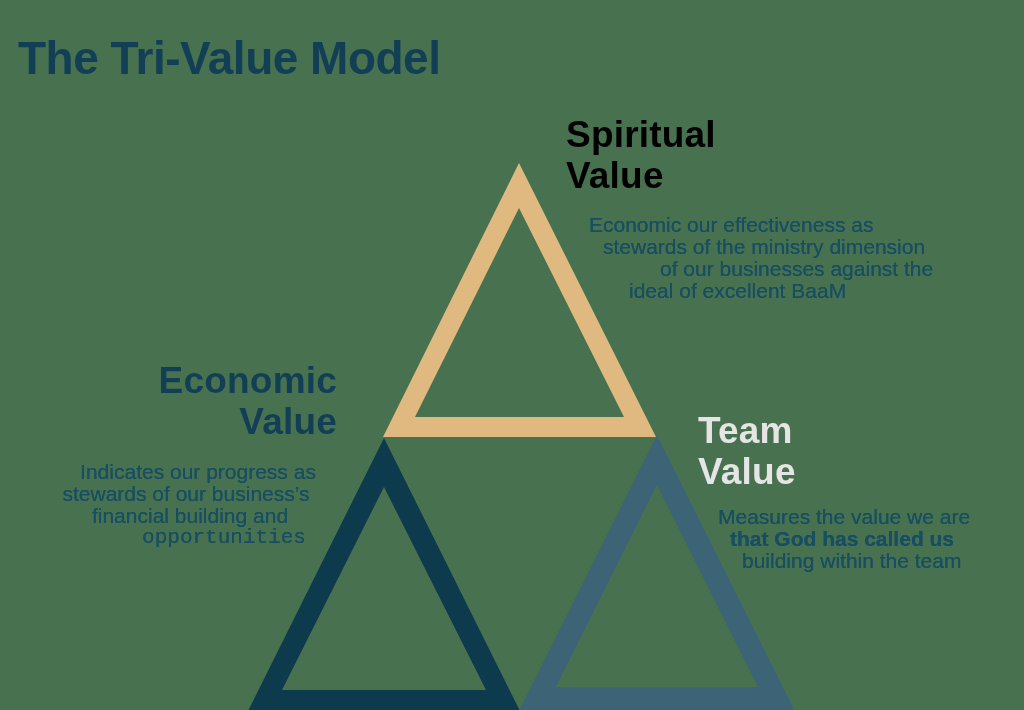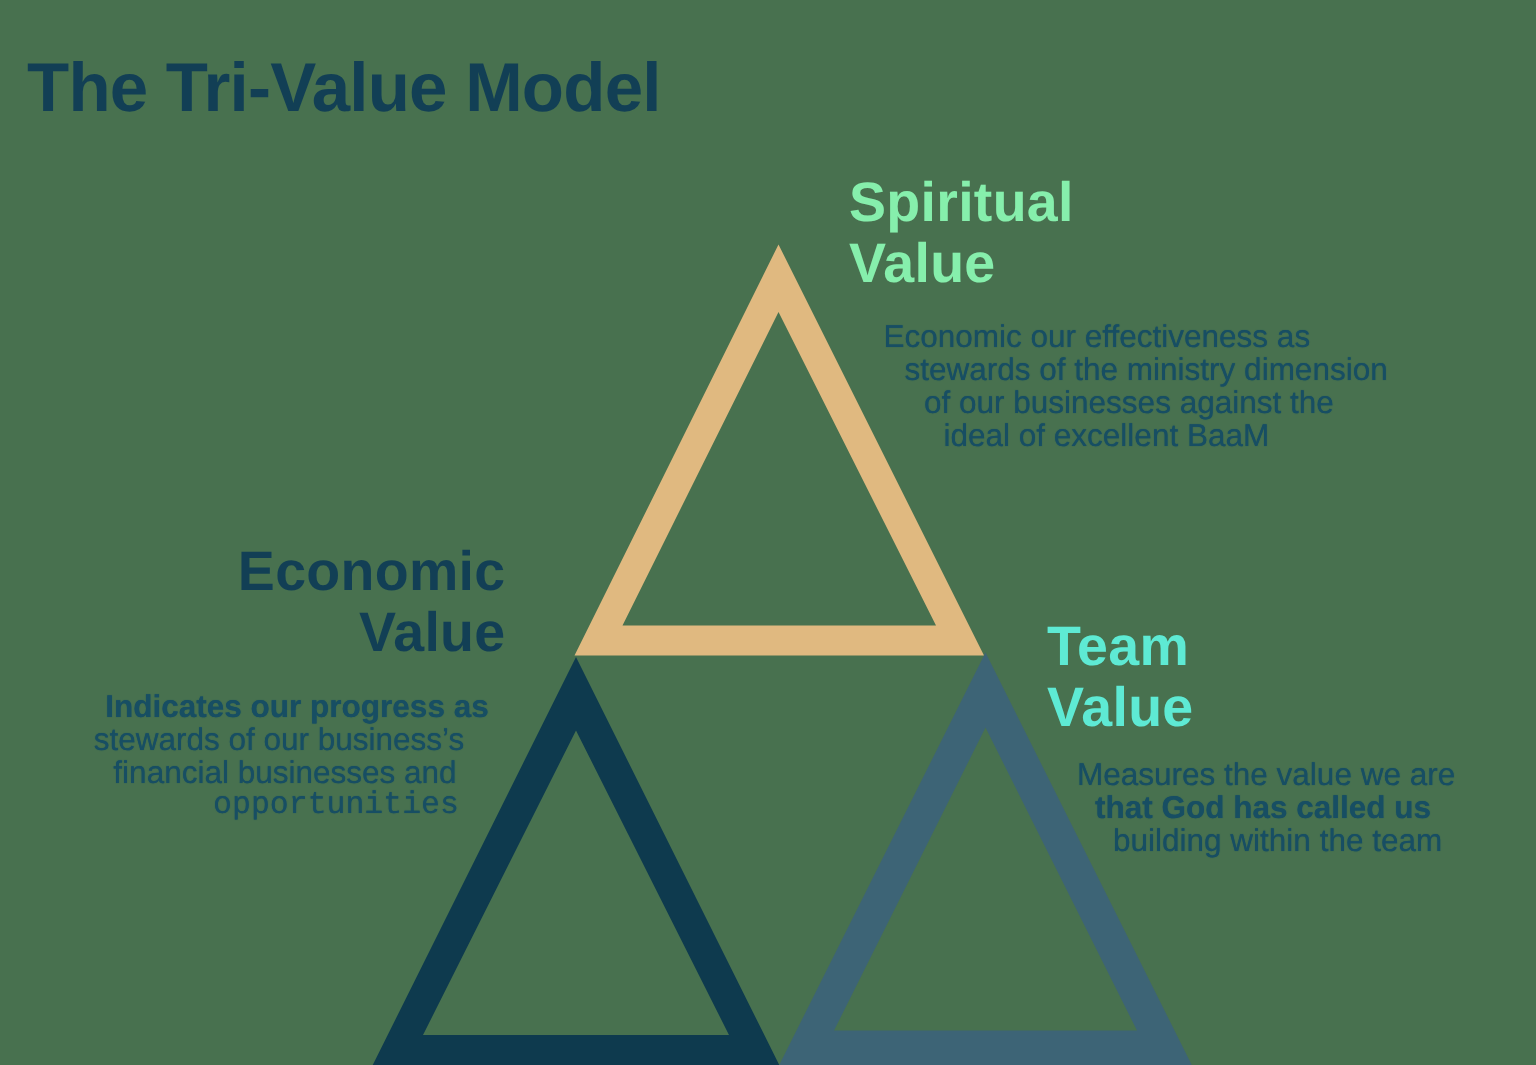--- a/index.html
+++ b/index.html
@@ -25,67 +25,67 @@
   .heading-economic{left:107px;top:360px;width:230px;text-align:right;}
   .heading-team{left:698px;top:410px;}
   .tri-desc{
     position:absolute;
     font-size:21px;font-weight:400;line-height:22px;
     text-shadow:0 0 0.6px currentColor; 
   }
   .tri-desc .ln{display:block;white-space:nowrap;}
   .desc-spiritual{left:589px;top:214px;}
   .desc-spiritual .ln:nth-child(2){transform:translateX(14px);}
-  .desc-spiritual .ln:nth-child(3){transform:translateX(27px);}
+  .desc-spiritual .ln:nth-child(3){transform:translateX(27px);margin-left:44px;}
   .desc-spiritual .ln:nth-child(4){transform:translateX(40px);}
   .desc-economic{left:40px;top:461px;width:300px;text-align:center;}
-  .desc-economic .ln:nth-child(1){transform:translateX(8px);font-weight:bold;}
+  .desc-economic .ln:nth-child(1){transform:translateX(8px);}
   .desc-economic .ln:nth-child(2){transform:translateX(-4px);text-align:center;}
   .desc-economic .ln:nth-child(4){transform:translateX(34px);font-family:Liberation Mono, monospace;}
   .desc-team{left:718px;top:506px;}
   .desc-team .ln:nth-child(2){transform:translateX(12px);font-weight:700;}
   .desc-team .ln:nth-child(3){transform:translateX(24px);}
   .desc-team .ln:nth-child(4){transform:translateX(36px);}
 </style>
 </head>
 <body>
 
 <div class="canvas" style="background-color: rgb(72, 113, 79);">
 
   <svg width="1024" height="710" viewBox="0 0 1024 710">
     <path fill-rule="evenodd" d="M519,163 L656,437 L383,437 Z M519,208 L624,417 L415,417 Z" fill="#e0b980"></path>
     <path fill-rule="evenodd" d="M384,438 L521,713 L247,713 Z M384,487 L486,690 L282,690 Z" fill="#0e3a4e"></path>
     <path fill-rule="evenodd" d="M657,435 L796,713 L518,713 Z M657,485 L758,687 L556,687 Z" fill="#3d6476"></path>
   </svg>
 
   <h1 class="page-title" style="color: rgb(18, 63, 85);">The Tri-Value Model</h1>
 
-  <div class="tri-heading heading-spiritual" style="color: #86efac;">
+  <div class="tri-heading heading-spiritual" style="color: #000000;">
     <span>Spiritual</span>
     <span>Value</span>
   </div>
   <div class="tri-desc desc-spiritual" style="color: rgb(23, 78, 99);">
     <span class="ln">Economic our effectiveness as</span>
     <span class="ln">stewards of the ministry dimension</span>
     <span class="ln">of our businesses against the</span>
     <span class="ln">ideal of excellent BaaM</span>
   </div>
 
   <div class="tri-heading heading-economic" style="color: rgb(18, 63, 85);">
     <span>Economic</span>
     <span>Value</span>
   </div>
   <div class="tri-desc desc-economic" style="color: rgb(23, 78, 99);">
     <span class="ln">Indicates our progress as</span>
     <span class="ln">stewards of our business’s</span>
-    <span class="ln">financial businesses and</span>
+    <span class="ln">financial building and</span>
     <span class="ln">opportunities</span>
   </div>
 
-  <div class="tri-heading heading-team" style="color: #5eead4;">
+  <div class="tri-heading heading-team" style="color: #e5e5e5;">
     <span>Team</span>
     <span>Value</span>
   </div>
   <div class="tri-desc desc-team" style="color: rgb(23, 78, 99);">
     <span class="ln">Measures the value we are</span>
     <span class="ln">that God has called us</span>
     <span class="ln">building within the team</span>
   </div>
 
 </div>

